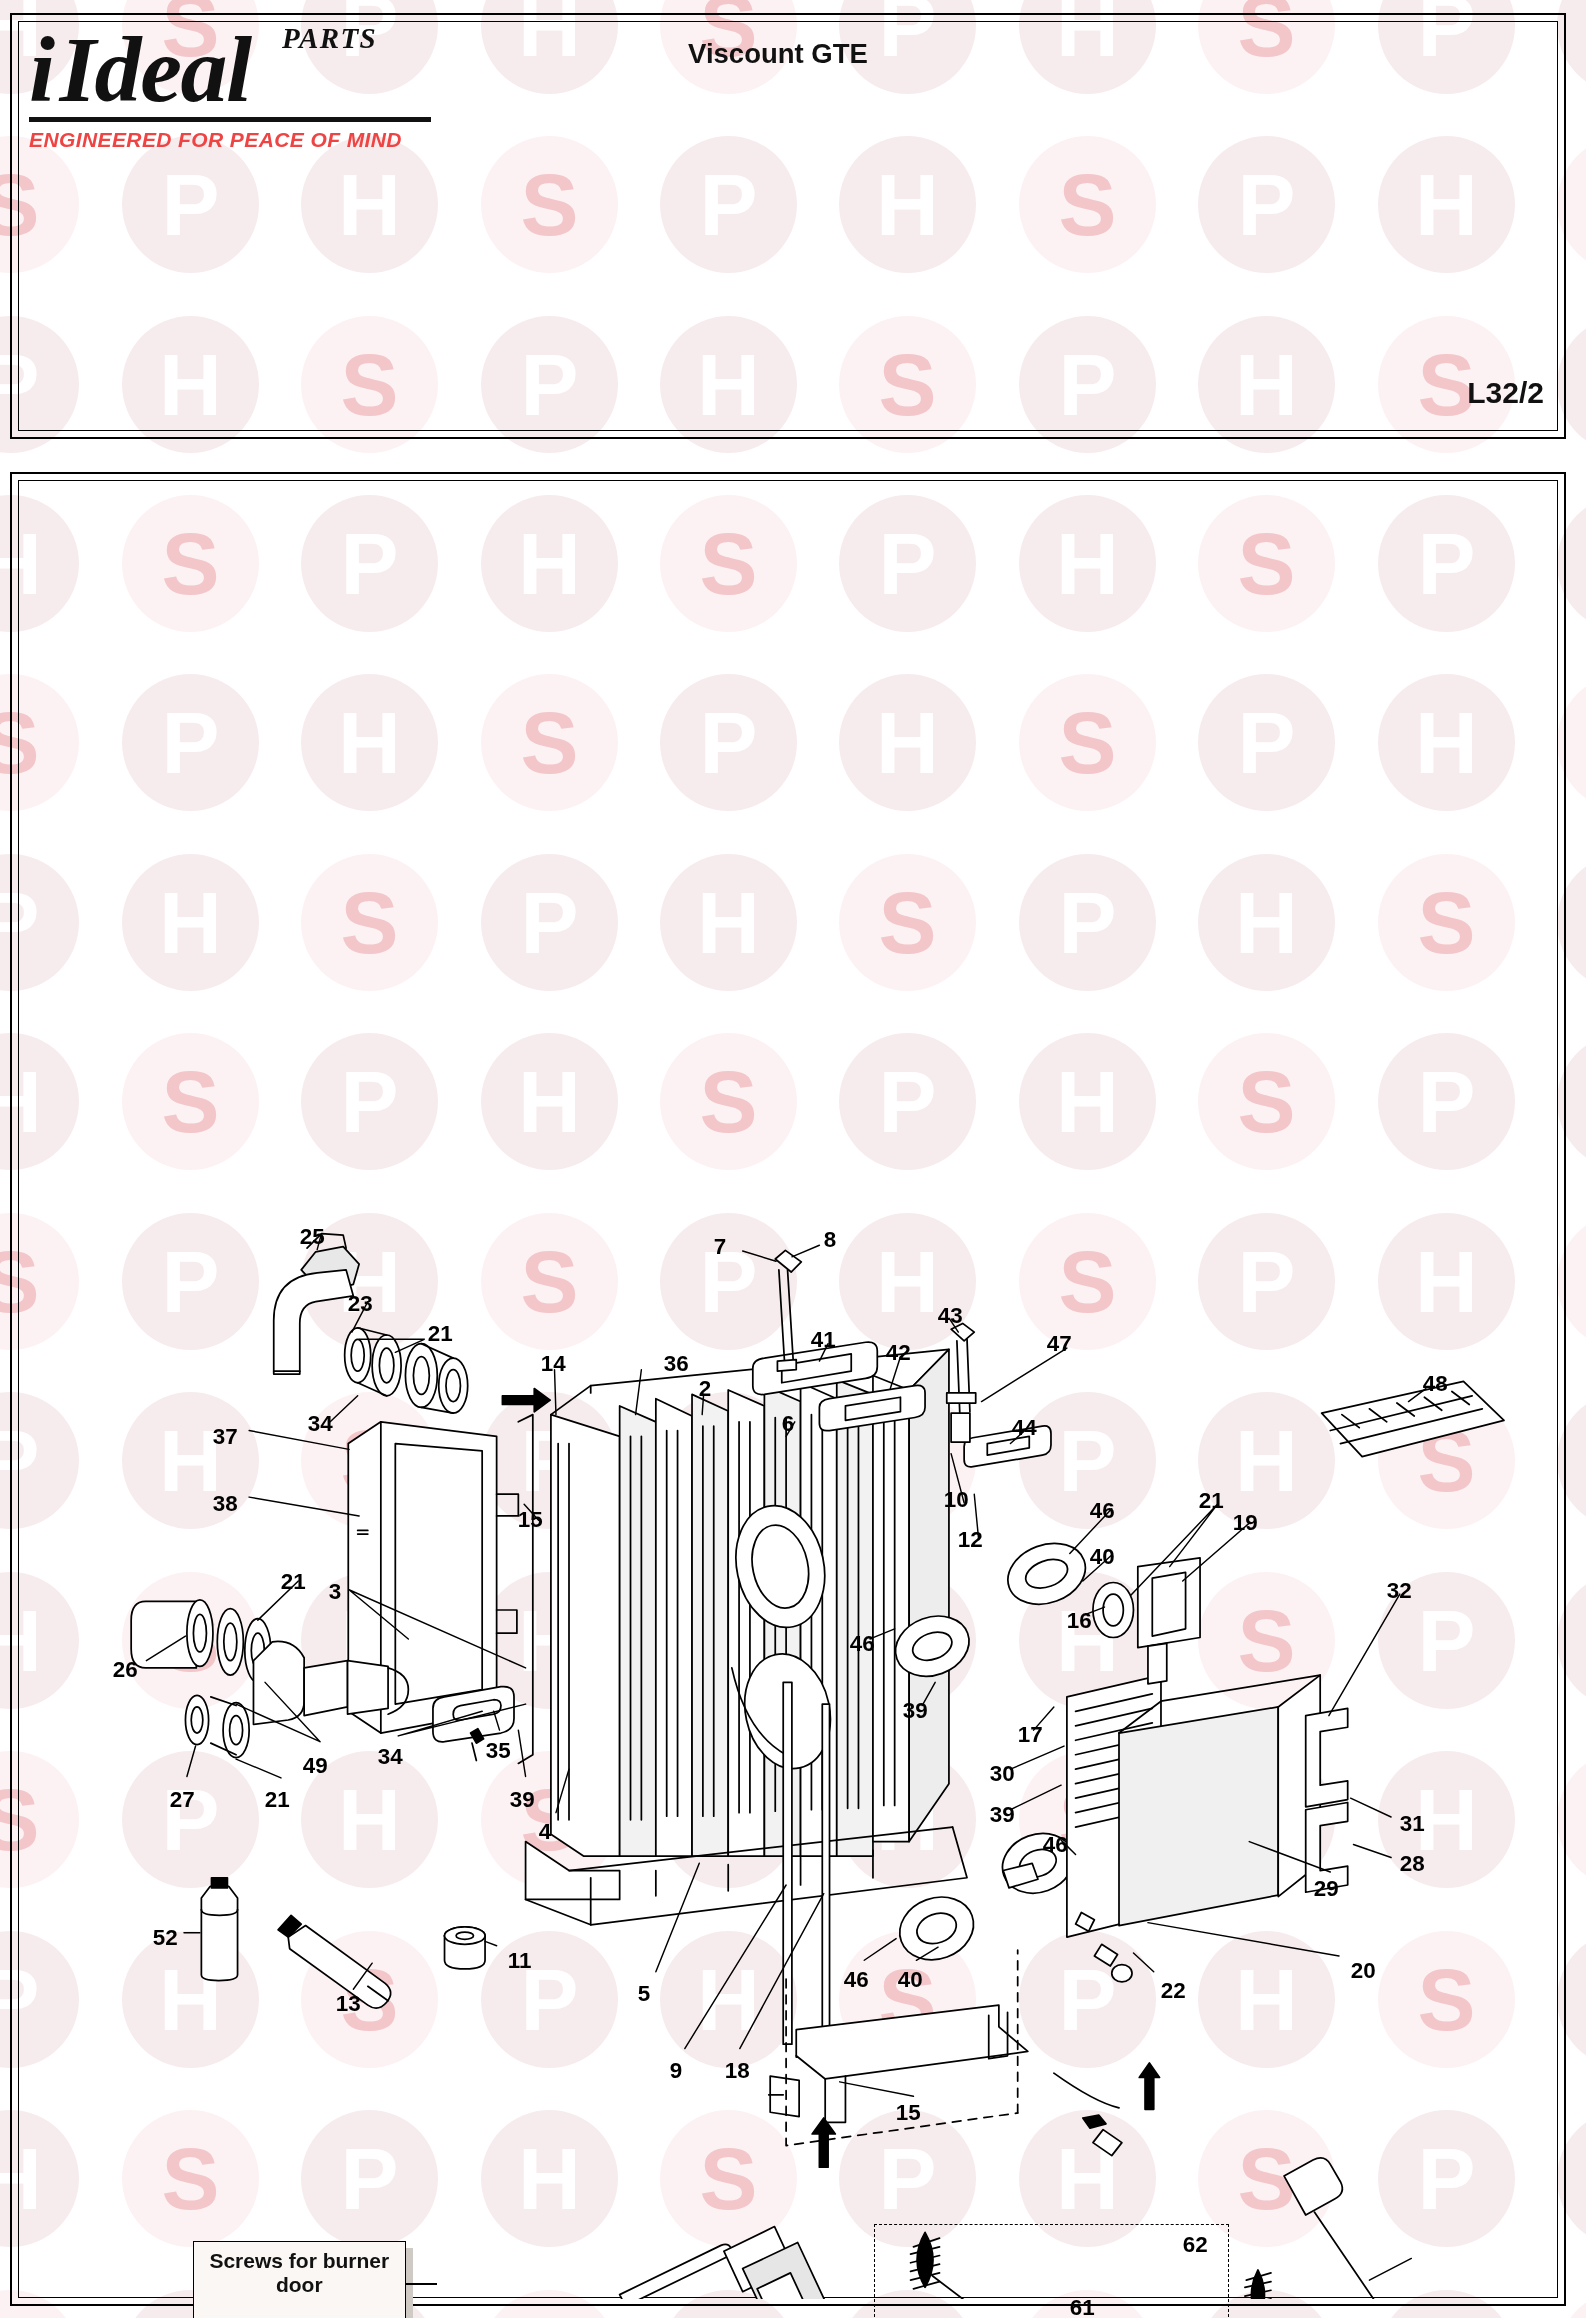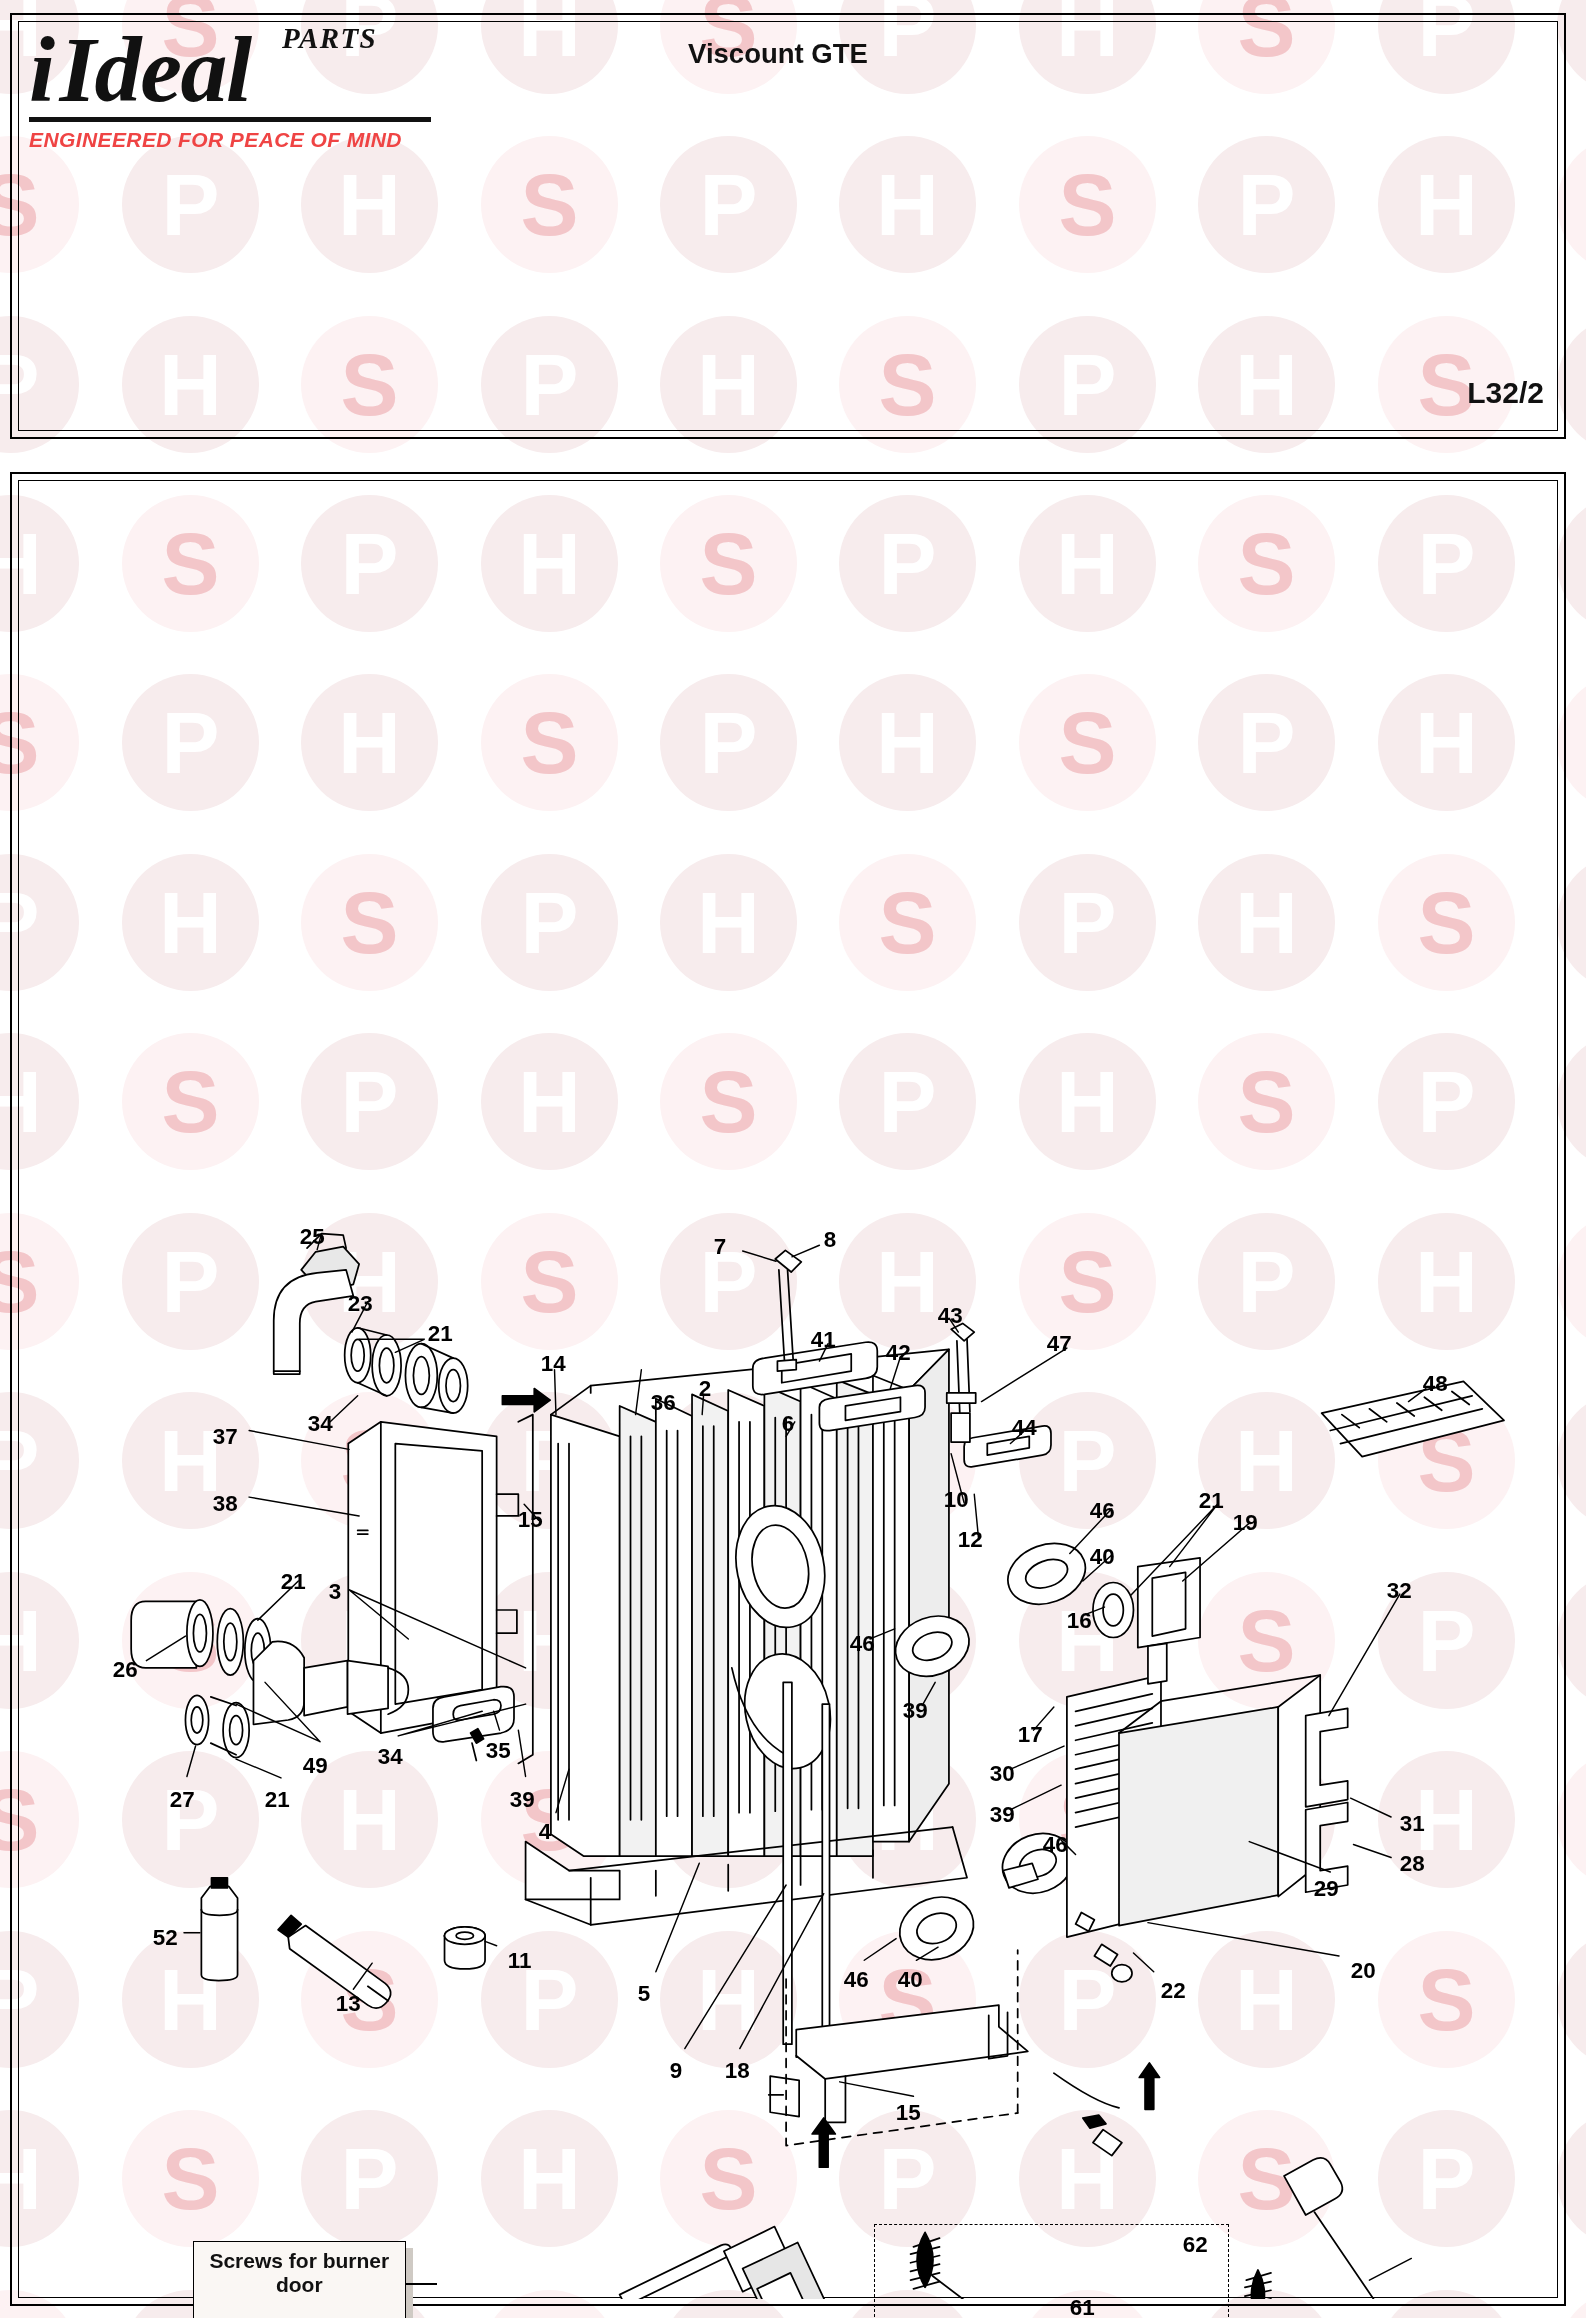--- a/index.html
+++ b/index.html
@@ -683,21 +683,21 @@
     <div class="callout" style="left:1401px; top:1871px;">63</div>
 
     <div id="callout-layer">
         <div class="callout" style="left: 281px; top: 745px;">25</div>
         <div class="callout" style="left: 329px; top: 812px;">23</div>
         <div class="callout" style="left: 409px; top: 842px;">21</div>
         <div class="callout" style="left: 289px; top: 932px;">34</div>
         <div class="callout" style="left: 194px; top: 945px;">37</div>
         <div class="callout" style="left: 194px; top: 1012px;">38</div>
         <div class="callout" style="left: 522px; top: 872px;">14</div>
-        <div class="callout" style="left: 632px; top: 872px; margin-top: 39px;">36</div>
+        <div class="callout" style="left: 645px; top: 872px;">36</div>
         <div class="callout" style="left: 680px; top: 897px;">2</div>
         <div class="callout" style="left: 763px; top: 932px;">6</div>
         <div class="callout" style="left: 695px; top: 755px;">7</div>
         <div class="callout" style="left: 805px; top: 748px;">8</div>
         <div class="callout" style="left: 792px; top: 848px;">41</div>
         <div class="callout" style="left: 867px; top: 861px;">42</div>
         <div class="callout" style="left: 919px; top: 824px;">43</div>
         <div class="callout" style="left: 1028px; top: 852px;">47</div>
         <div class="callout" style="left: 993px; top: 936px;">44</div>
         <div class="callout" style="left: 1404px; top: 892px;">48</div>

